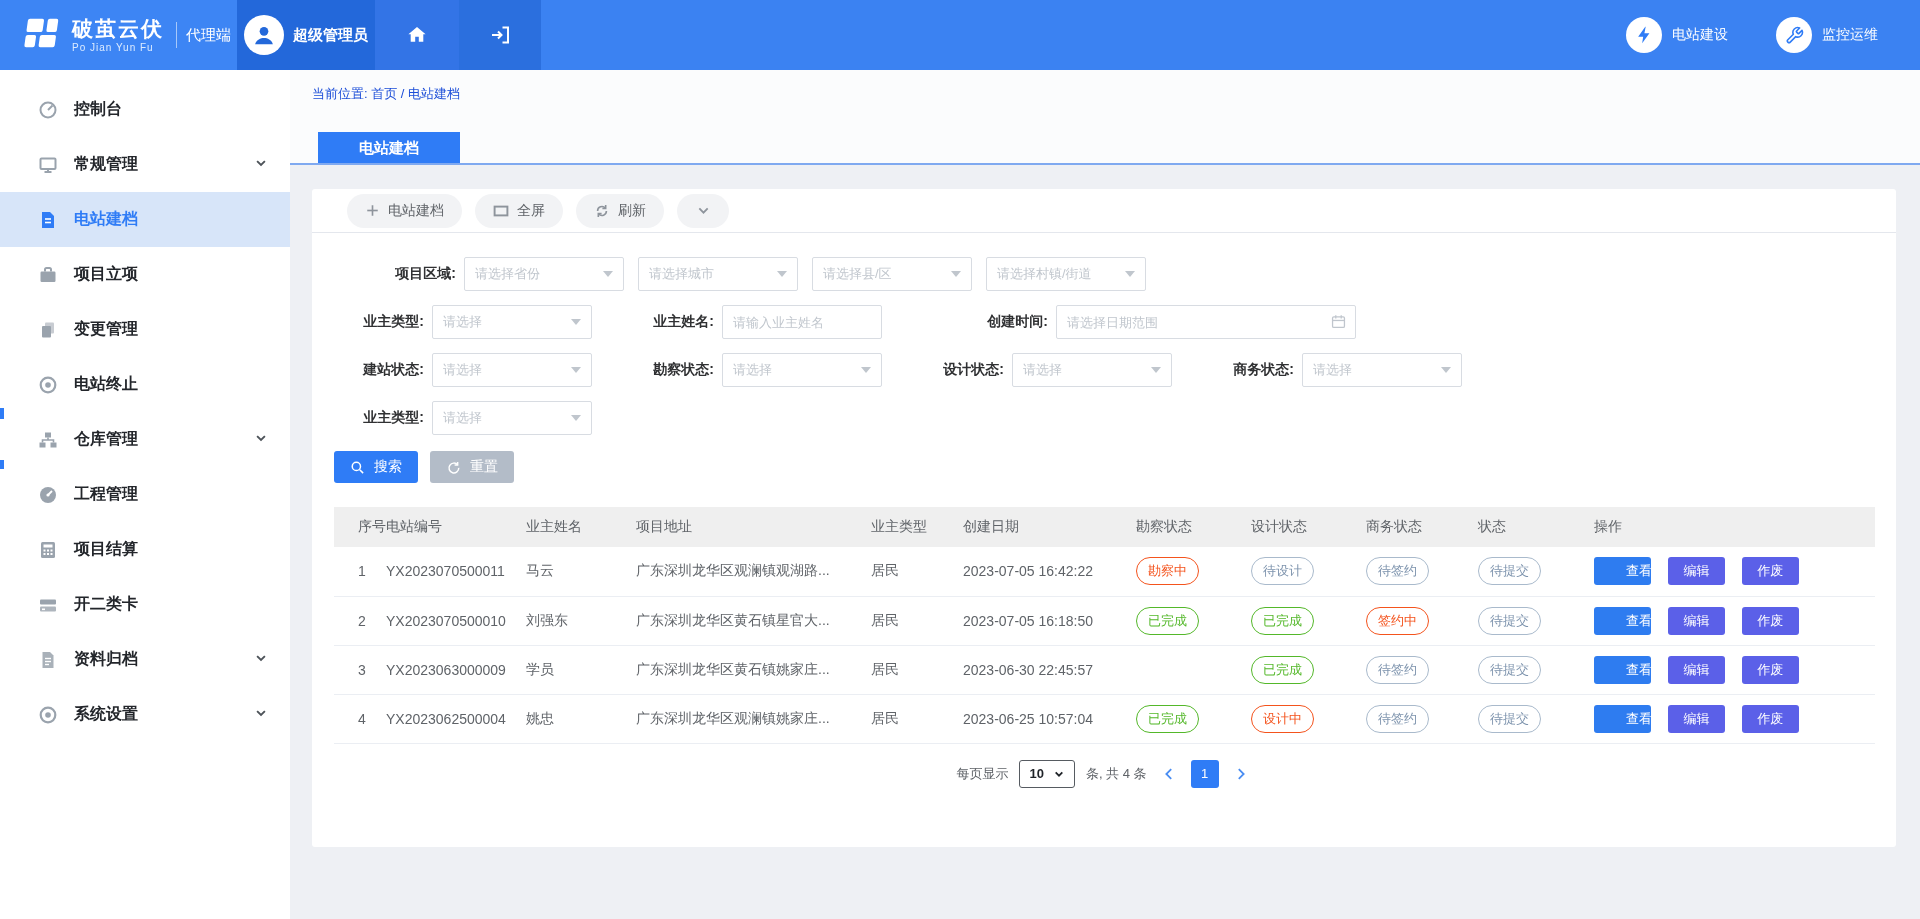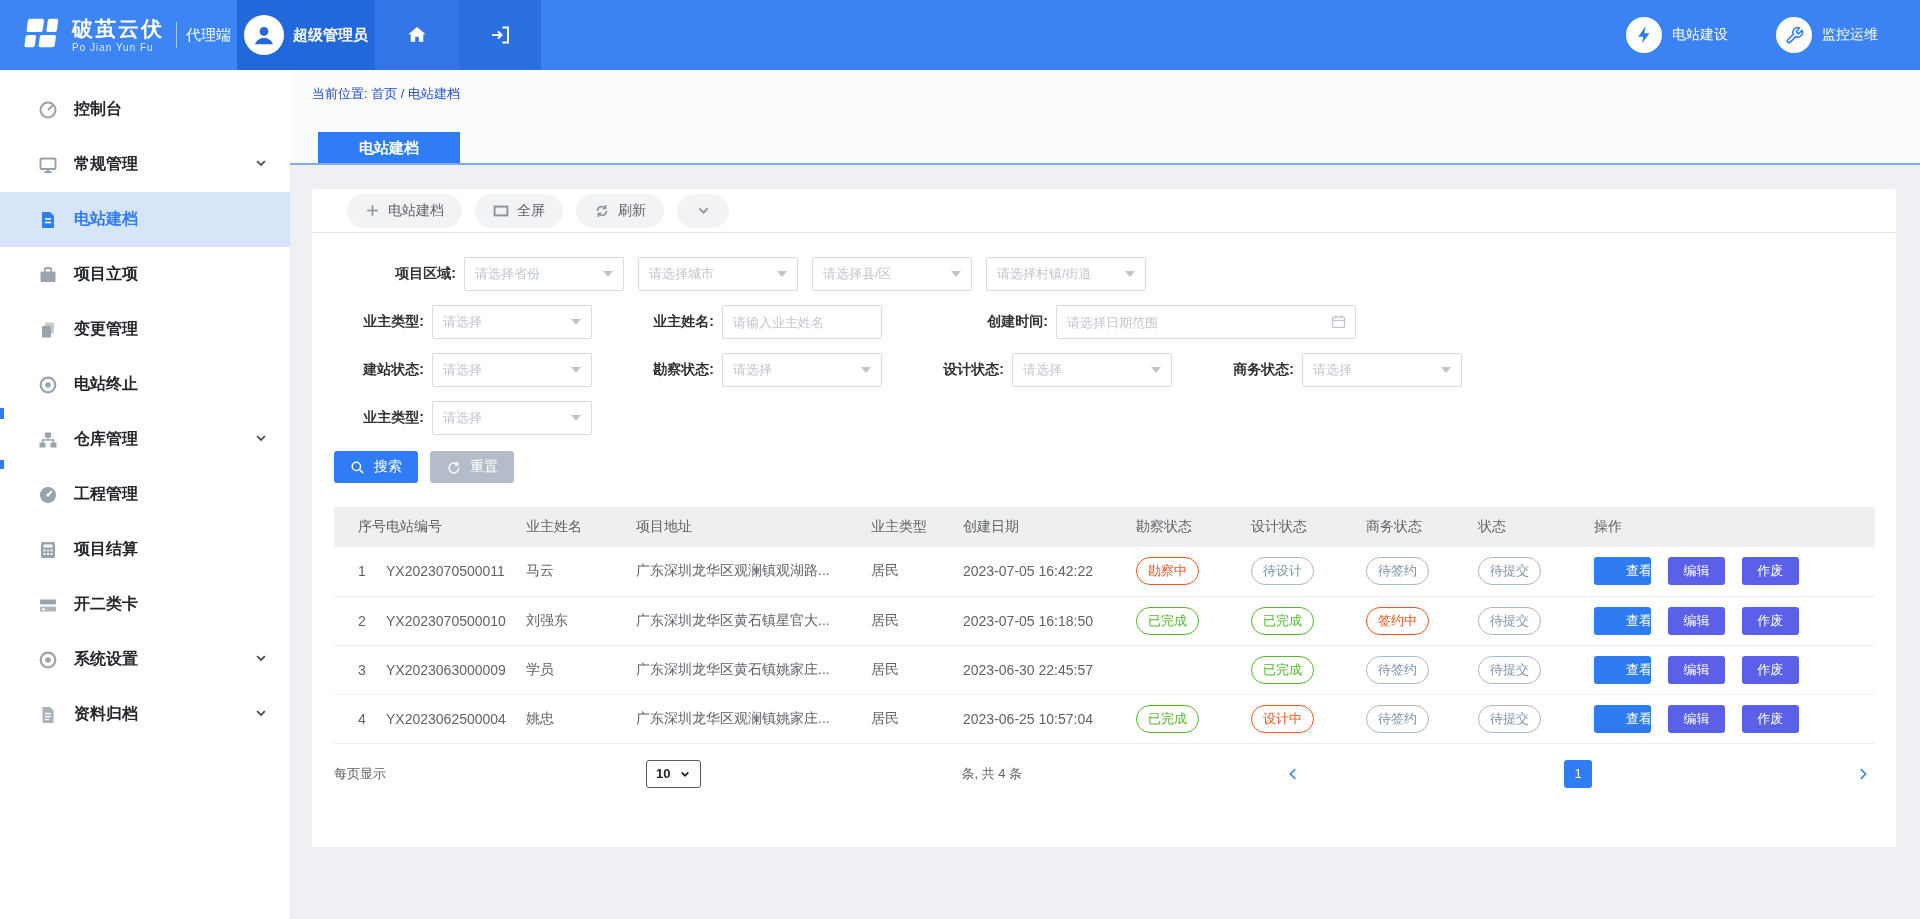--- a/index.html
+++ b/index.html
@@ -84,21 +84,21 @@
   td { height:49px; border-bottom:1px solid #ebeef3; color:#5f6368; font-size:14px; padding:0 6px; white-space:nowrap; overflow:hidden; }
   th:first-child, td:first-child { padding-left:24px; }
   .badge { display:inline-block; min-width:52px; text-align:center; padding:4px 11px; border-radius:999px; font-size:13px; border:1px solid; background:#fff; }
   .badge-orange { color:#f4531d; border-color:#f4531d; }
   .badge-green  { color:#54b82a; border-color:#54b82a; }
   .badge-slate  { color:#7d93ad; border-color:#a9bacc; }
   .row-btn { display:inline-block; width:57px; height:28px; line-height:28px; text-align:center; color:#fff; font-size:13px; border-radius:3px; margin-right:13px; border:none; cursor:pointer; font-family:inherit; padding:0; }
   .rb-view { background:#2e7cf0;padding-left:32px; }
   .rb-edit, .rb-void { background:#5b60e8; }
   
-  .pagination { display:flex; align-items:center; justify-content:space-between; margin:16px 22px 0; gap:11px; color:#5f6368; font-size:13px; }
+  .pagination { display:flex; align-items:center; justify-content:center; margin:16px 22px 0; gap:11px; color:#5f6368; font-size:13px; }
   .pg-select { display:flex; align-items:center; gap:9px; border:1px solid #565b61; border-radius:3px; height:28px; padding:0 9px; color:#1f2328; font-weight:bold; cursor:pointer; background:#fff; }
   .pg-chev { display:flex; align-items:center; padding:0 3px; cursor:pointer; }
   .pg-num { width:28px; height:28px; background:#2f7cf6; color:#fff; display:flex; align-items:center; justify-content:center; border-radius:3px; cursor:pointer; }
 </style>
 </head>
 <body>
 
 <header class="topbar">
   <div class="logo-area">
     <span class="logo-mark">
@@ -247,36 +247,36 @@
     <div class="side-item">
       <span class="s-icon"><svg width="20" height="20" viewBox="0 0 20 20">
             <rect x="2" y="4.5" width="16" height="5" rx="1" fill="currentColor"></rect>
             <rect x="2" y="11.5" width="16" height="5" rx="1" fill="currentColor" opacity="0.8"></rect>
             <rect x="4" y="13.5" width="3" height="1.6" fill="#fff"></rect>
           </svg></span>
       <span class="s-label">开二类卡</span>
     </div>
     <div class="side-item">
       <span class="s-icon"><svg width="20" height="20" viewBox="0 0 20 20">
-            <circle cx="10" cy="10" r="7.3" fill="none" stroke="currentColor" stroke-width="2.2"></circle>
-            <circle cx="10" cy="10" r="2.8" fill="currentColor"></circle>
-          </svg></span>
-      <span class="s-label">系统设置</span>
-      <span class="s-chev"><svg width="14" height="14" viewBox="0 0 18 18" fill="none" stroke="currentColor" stroke-width="2.4">
-            <polyline points="4,6.5 9,11.5 14,6.5"></polyline>
-          </svg></span>
-    </div>
-    <div class="side-item">
-      <span class="s-icon"><svg width="20" height="20" viewBox="0 0 20 20">
             <path d="M4.5 2h7.5l3.5 3.5V18h-11z" fill="currentColor" opacity="0.85"></path>
             <line x1="7" y1="8.5" x2="13" y2="8.5" stroke="#fff" stroke-width="1.4"></line>
             <line x1="7" y1="11.5" x2="13" y2="11.5" stroke="#fff" stroke-width="1.4"></line>
             <line x1="7" y1="14.5" x2="11" y2="14.5" stroke="#fff" stroke-width="1.4"></line>
           </svg></span>
       <span class="s-label">资料归档</span>
+      <span class="s-chev"><svg width="14" height="14" viewBox="0 0 18 18" fill="none" stroke="currentColor" stroke-width="2.4">
+            <polyline points="4,6.5 9,11.5 14,6.5"></polyline>
+          </svg></span>
+    </div>
+    <div class="side-item">
+      <span class="s-icon"><svg width="20" height="20" viewBox="0 0 20 20">
+            <circle cx="10" cy="10" r="7.3" fill="none" stroke="currentColor" stroke-width="2.2"></circle>
+            <circle cx="10" cy="10" r="2.8" fill="currentColor"></circle>
+          </svg></span>
+      <span class="s-label">系统设置</span>
       <span class="s-chev"><svg width="14" height="14" viewBox="0 0 18 18" fill="none" stroke="currentColor" stroke-width="2.4">
             <polyline points="4,6.5 9,11.5 14,6.5"></polyline>
           </svg></span>
     </div>
     <span class="scroll-tick" style="top:338px;height:11px;"></span>
     <span class="scroll-tick" style="top:390px;height:9px;"></span>
   </aside>
 
   <main class="content">
     <div class="content-head">

